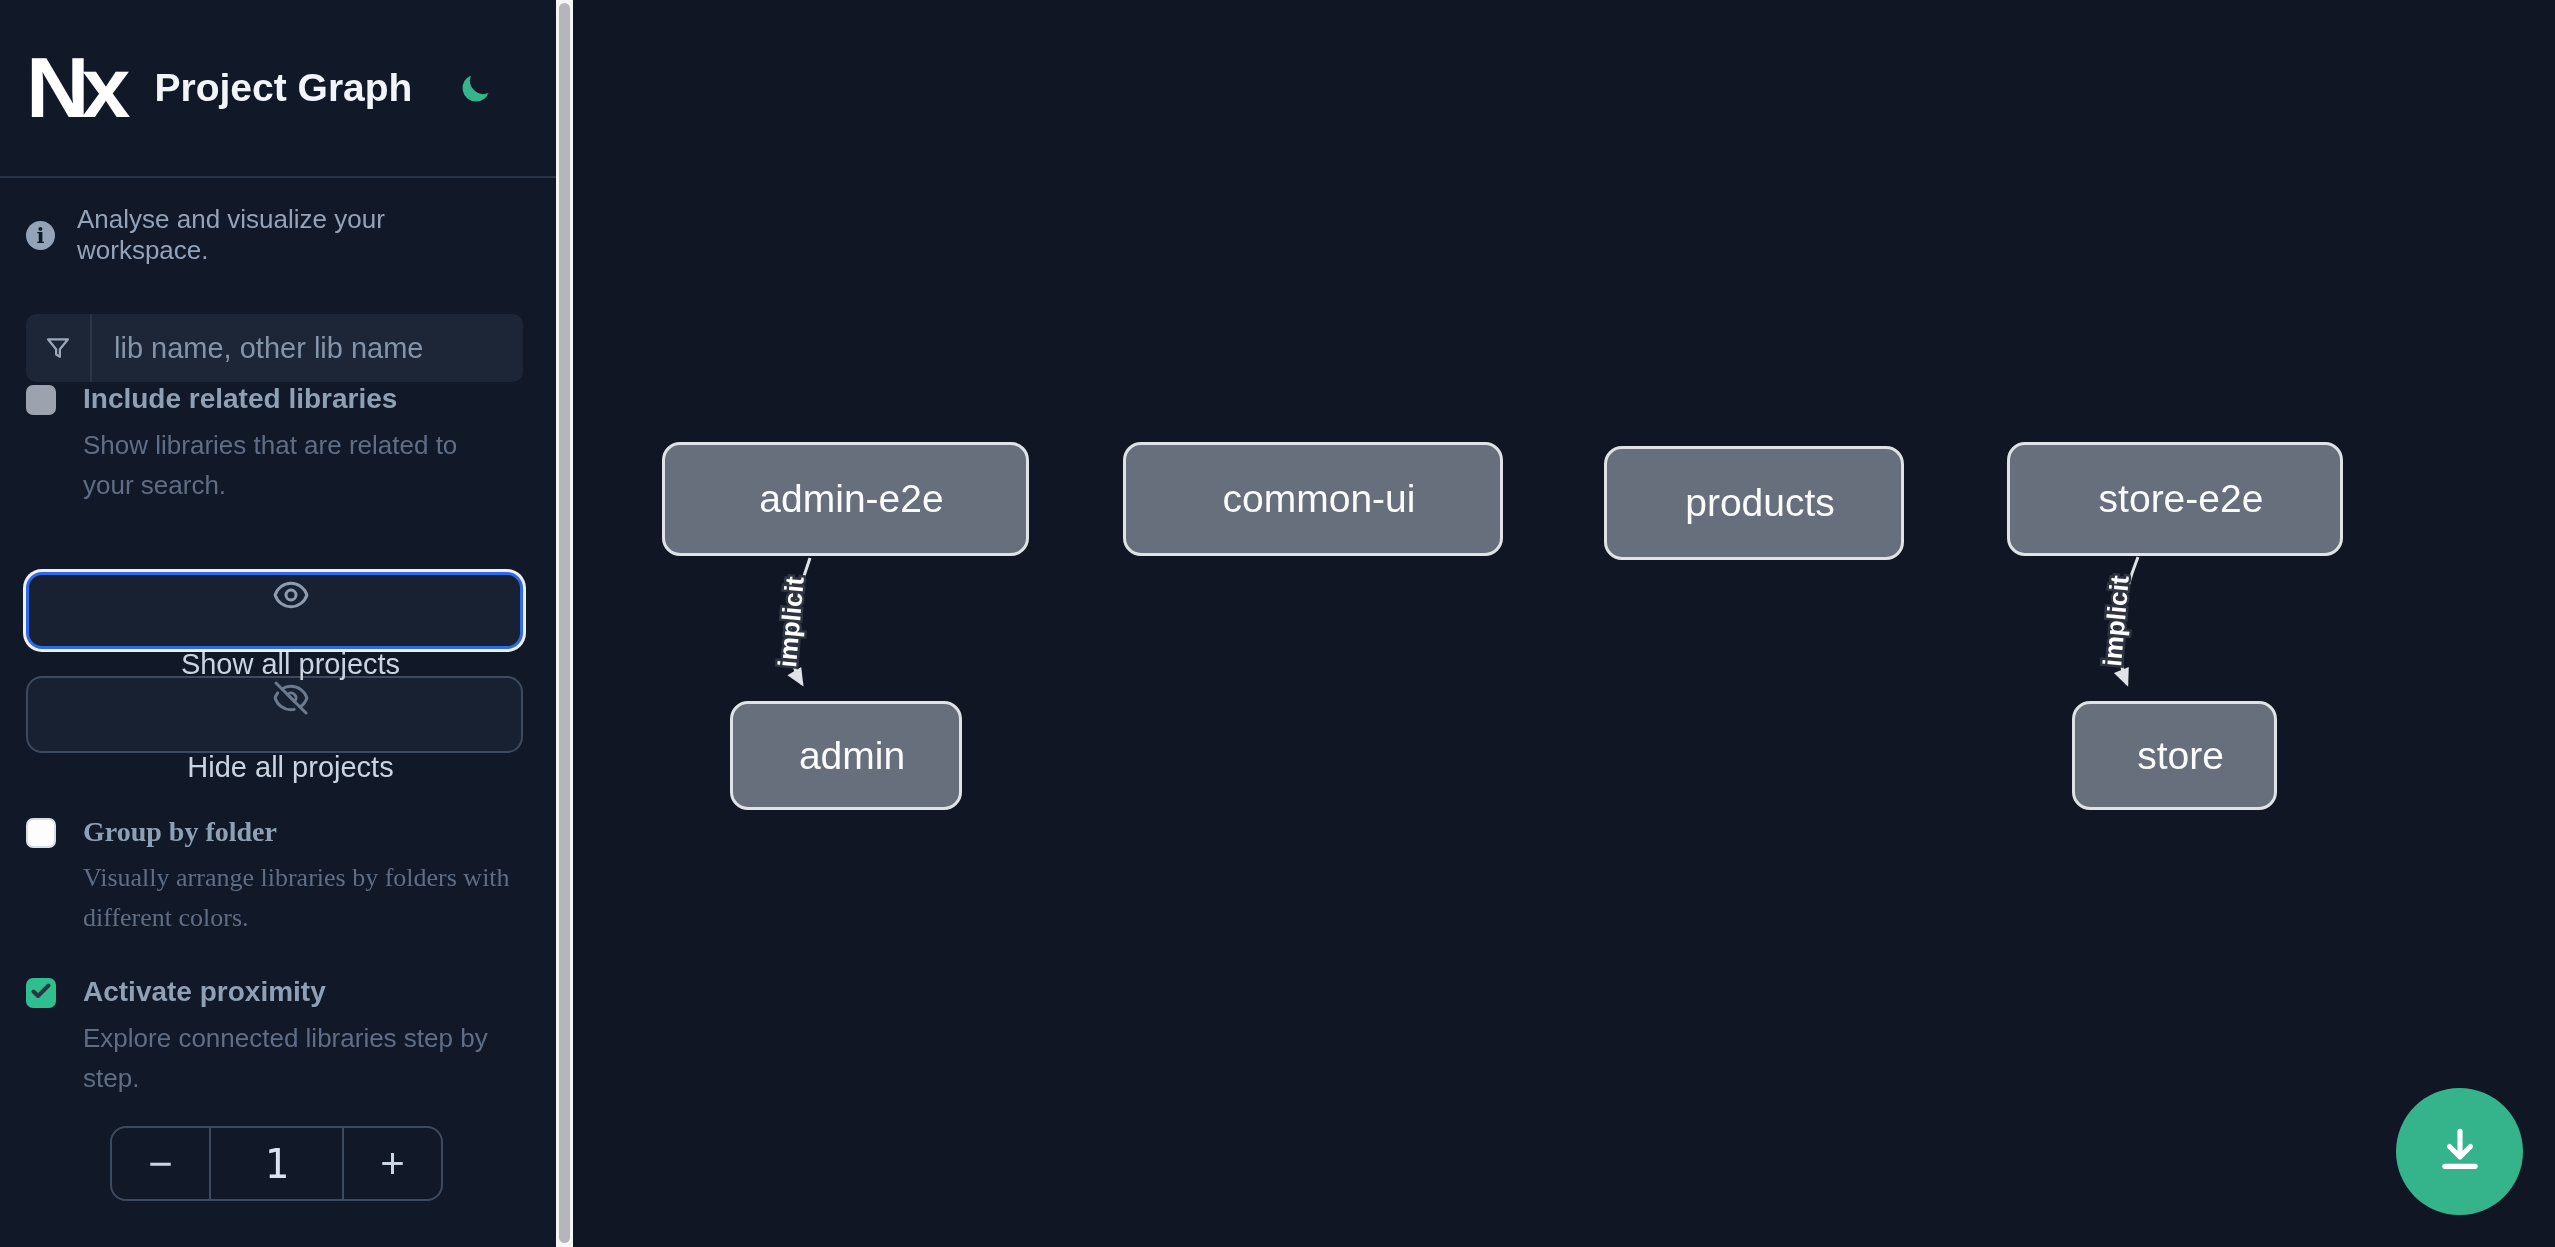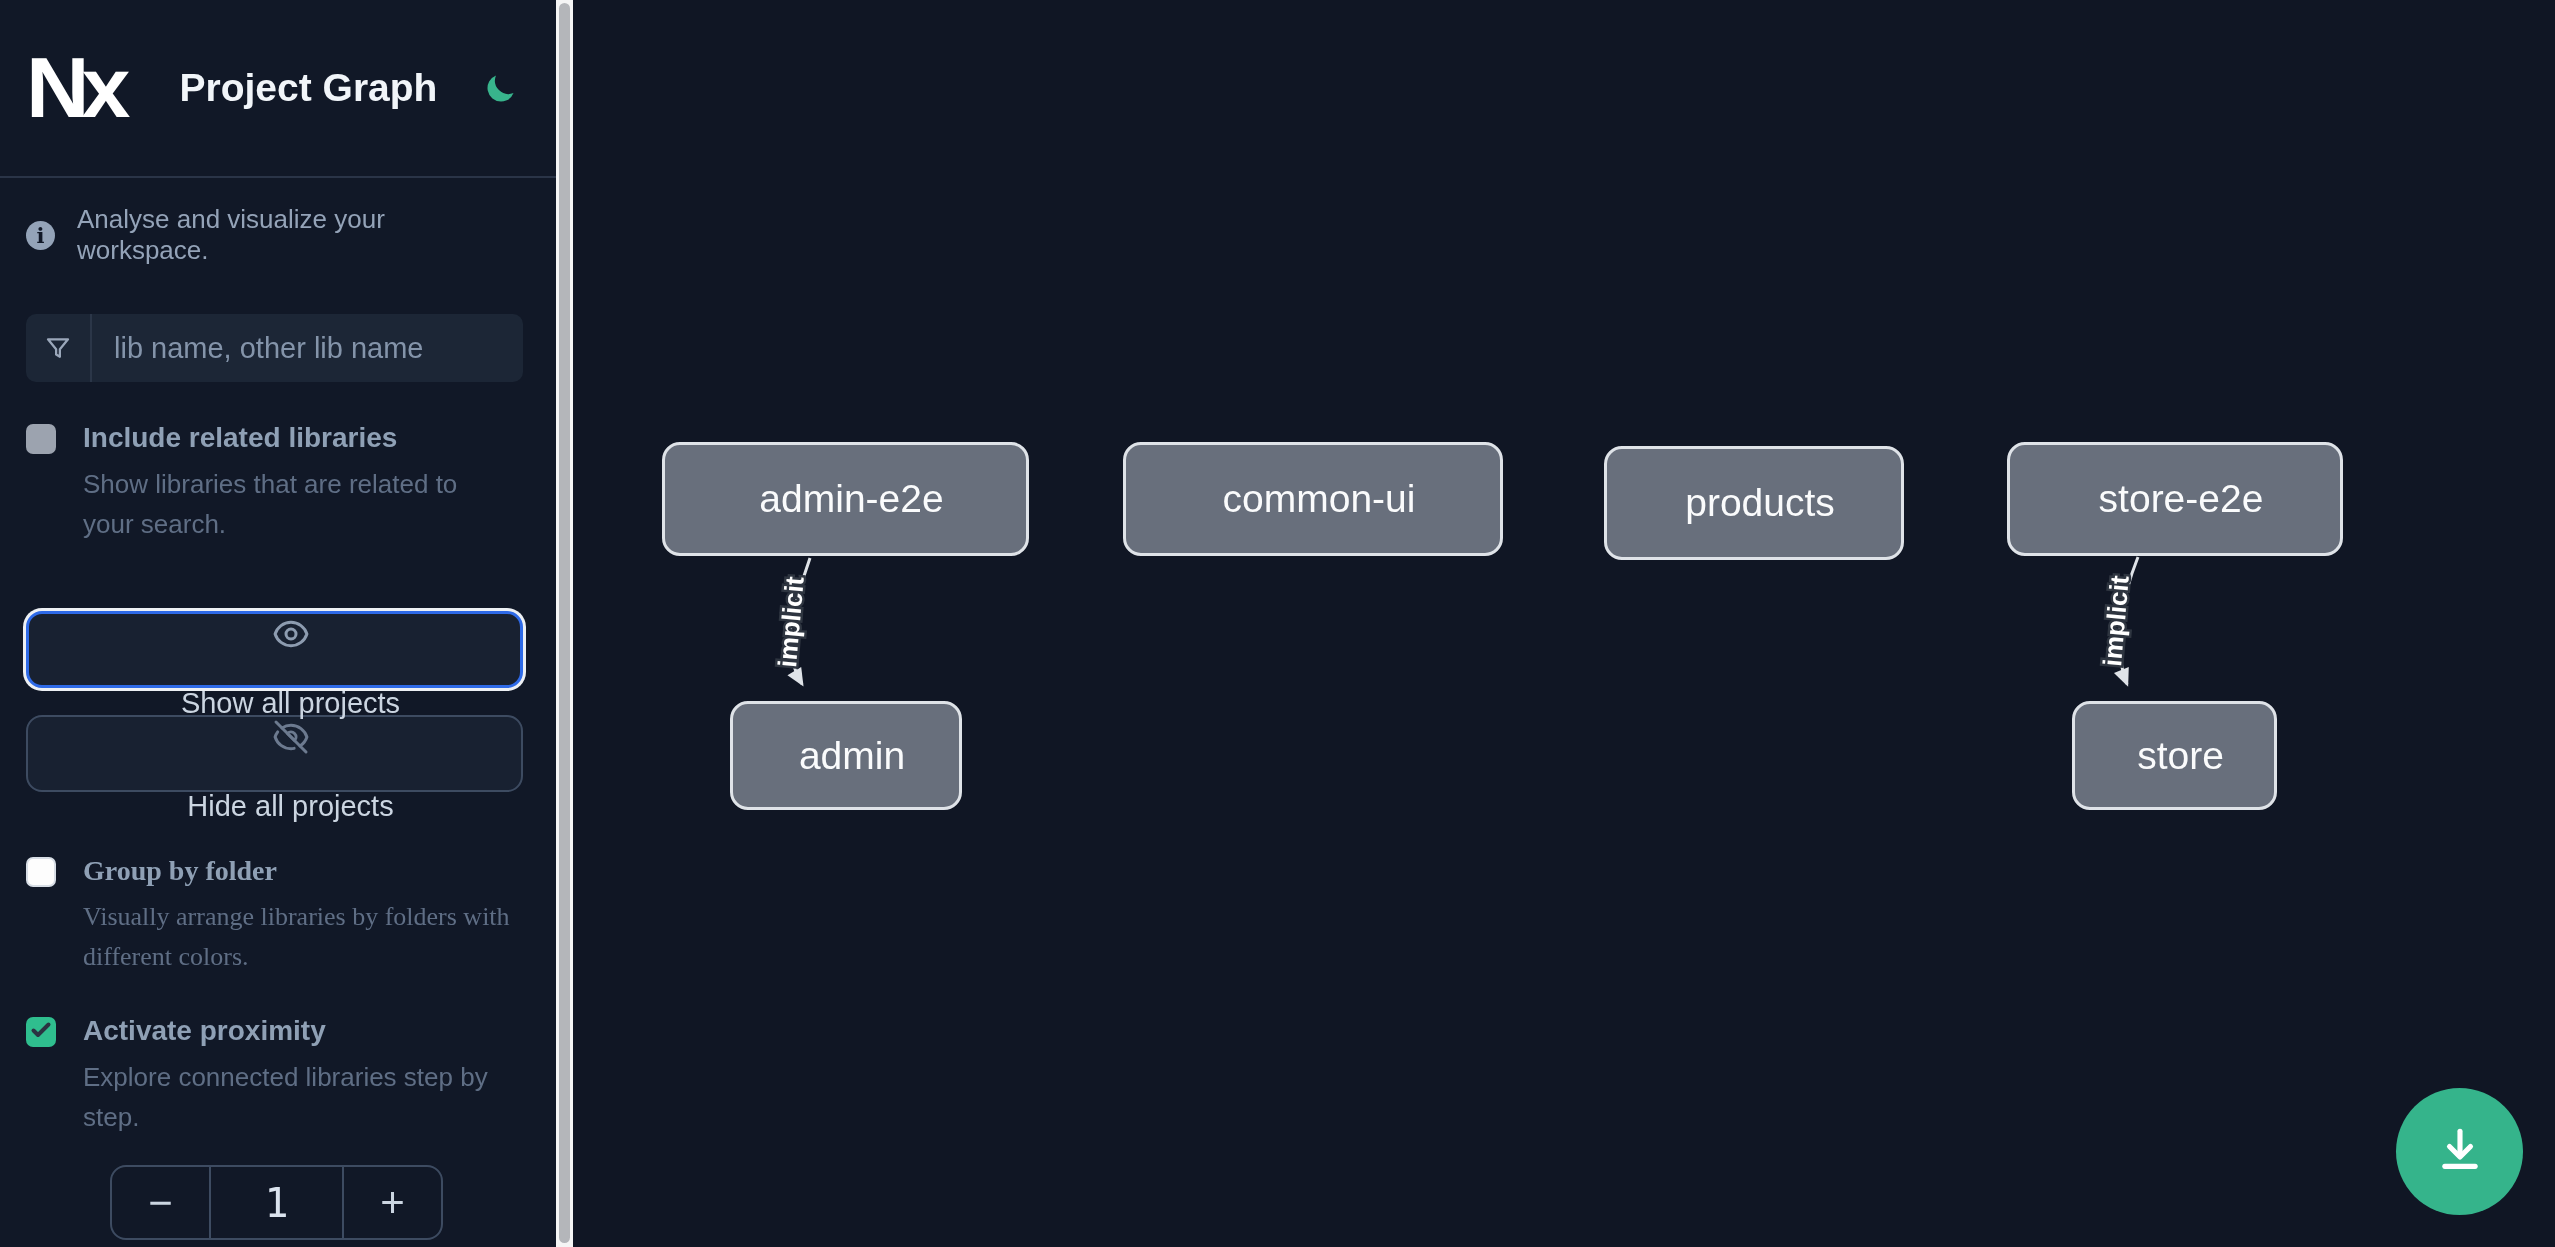--- a/index.html
+++ b/index.html
@@ -4,38 +4,38 @@
 <style>
   * { margin:0; padding:0; box-sizing:border-box; }
   html,body { width:2555px; height:1247px; overflow:hidden; }
   body { background:#101624; font-family:"Liberation Sans", sans-serif; }
   .app { display:flex; width:2555px; height:1247px; }
 
   
   .sidebar { width:556px; height:1247px; background:#111827; position:relative; flex:0 0 556px; }
   .sidebar-header { height:178px; display:flex; align-items:center; padding-left:26px; border-bottom:2px solid #2a3447; }
   .logo { font-size:88px; font-weight:800; color:#ffffff; letter-spacing:-8px; line-height:1; transform:scaleY(.96); }
-  .app-title { font-size:39px; font-weight:600; color:#f1f5f9; margin-left:57px; white-space:nowrap;text-align:center; }
+  .app-title { font-size:39px; font-weight:600; color:#f1f5f9; margin-left:32px; white-space:nowrap;text-align:center; }
   .moon-btn { margin-left:46px; background:none; border:none; cursor:pointer; padding:0; line-height:0; }
 
   .sidebar-body { padding:0 33px 0 26px; }
   .info-row { margin-top:26px; display:flex; align-items:center; gap:22px; }
   .info-icon { width:29px; height:29px; border-radius:50%; background:#94a3b8; color:#111827;
                display:flex; align-items:center; justify-content:center;
                font-size:21px; font-weight:700; font-family:"DejaVu Serif", serif; flex:0 0 29px; }
   .info-text { font-size:26px; color:#94a3b8; }
 
   .search-box { margin-top:48px; height:68px; background:#1c2636; border-radius:10px; display:flex; align-items:stretch; overflow:hidden; }
   .filter-cell { width:66px; display:flex; align-items:center; justify-content:center; border-right:2px solid #2b3648; flex:0 0 66px; }
   .search-input { flex:1; background:transparent; border:none; outline:none; color:#e2e8f0;
                   font-size:29px; padding:0 22px; font-family:"Liberation Sans", sans-serif; }
   .search-input::placeholder { color:#8494aa; opacity:1; }
 
   .option { display:grid; grid-template-columns:30px 1fr; column-gap:27px; }
-  .opt-include  { margin-top:39px; }
+  .opt-include  { }
   .opt-group    { margin-top:62px;font-family:Liberation Serif, serif; }
   .opt-prox     { margin-top:37px; }
   .checkbox { width:30px; height:30px; border-radius:7px; margin-top:3px; cursor:pointer; }
   .cb-gray  { background:#9ca3af; }
   .cb-white { background:#fdfdfd; border:2px solid #d8dee6; }
   .cb-green { background:#2fbe8e; display:flex; align-items:center; justify-content:center; }
   .option-title { font-size:28px; font-weight:700; color:#8fa0b5; line-height:34px; }
   .option-desc  { font-size:26px; color:#5f6e85; line-height:40px; margin-top:9px; max-width:430px; }
 
   .actions { margin-top:67px; }

